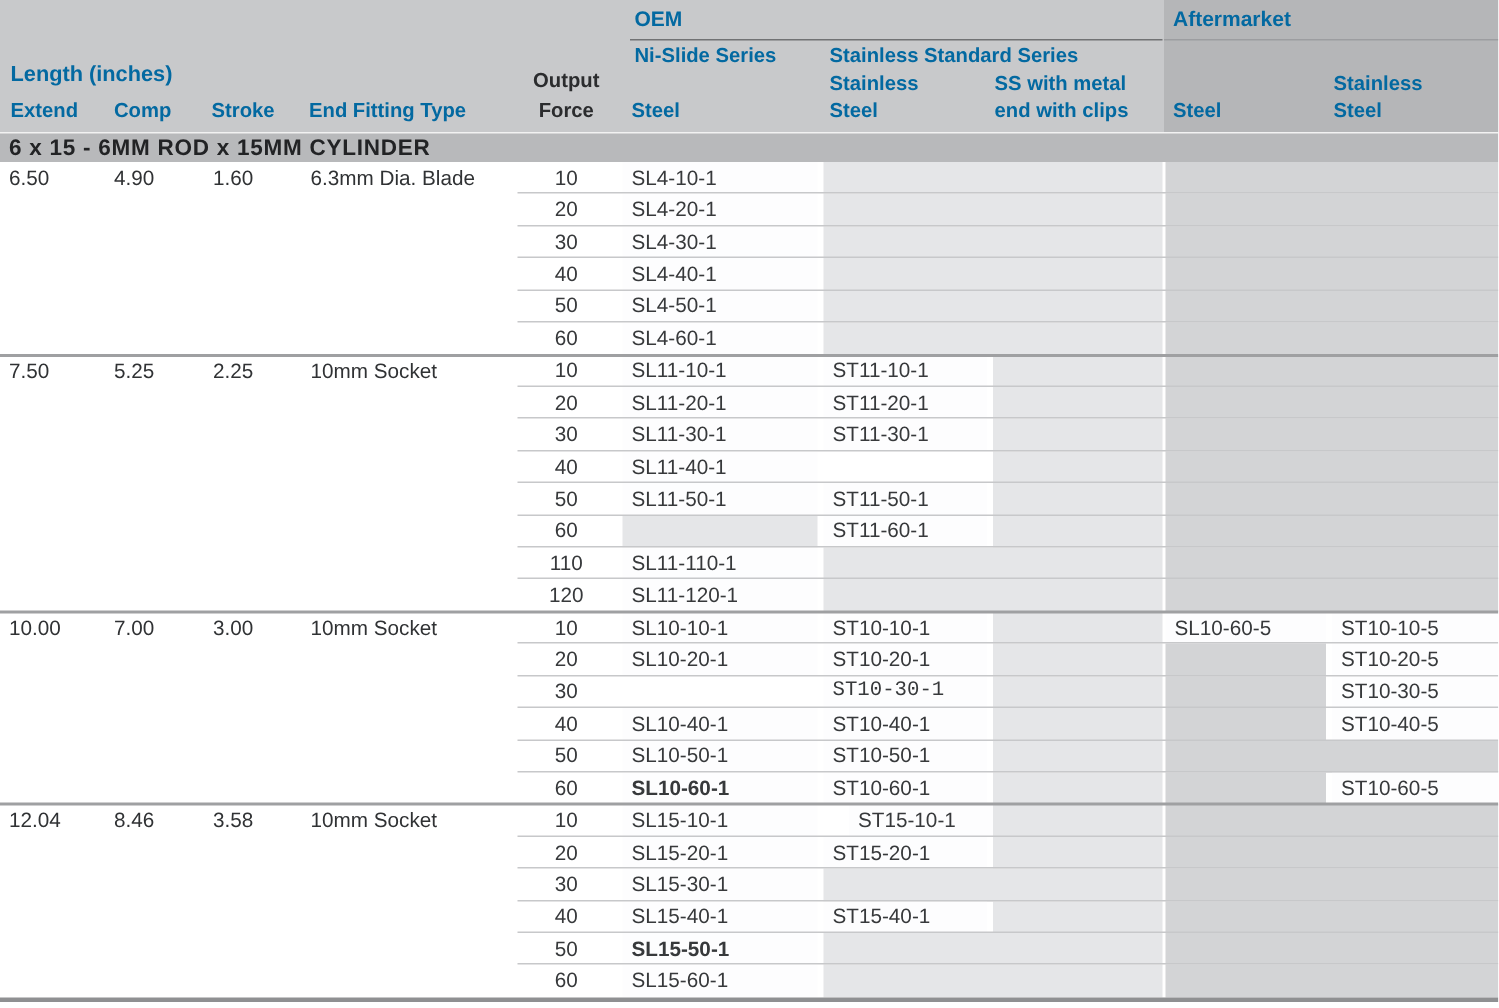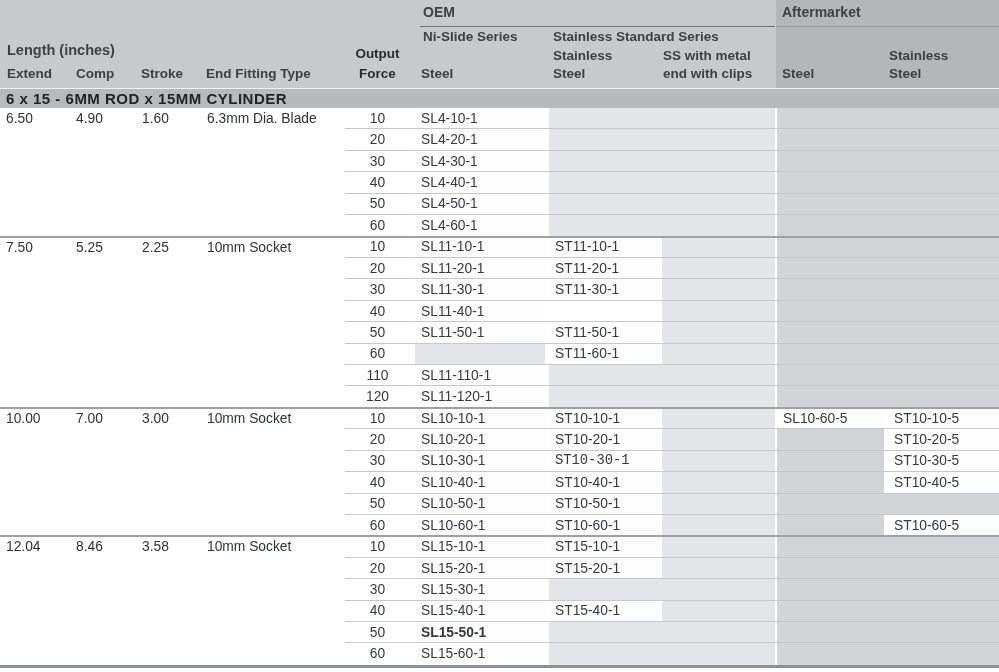--- a/index.html
+++ b/index.html
@@ -3,21 +3,21 @@
 <meta charset="utf-8">
 <style>
   html,body{margin:0;padding:0;background:#fff;}
   .page{position:relative;width:999px;height:672px;background:#ffffff;overflow:hidden;
         font-family:"Liberation Sans","DejaVu Sans",sans-serif;}
   
   .thead{position:absolute;left:0;top:0;width:999px;height:88px;background:#c8c9cb;}
   .am-bg{position:absolute;left:776px;top:0;width:223px;height:88px;background:#b5b6b8;}
   .u-oem{position:absolute;left:420px;top:26px;width:355px;height:1px;background:#717274;}
   .u-am{position:absolute;left:776px;top:26px;width:223px;height:1px;background:#9c9da0;}
-  .h{position:absolute;font-size:13.5px;font-weight:bold;color:#404040;white-space:nowrap;line-height:1.2;}
+  .h{position:absolute;font-size:13.5px;font-weight:bold;color:#0369a1;white-space:nowrap;line-height:1.2;}
   .h.big{font-size:14px;}
   .hc{position:absolute;left:345px;width:65px;text-align:center;font-size:13.5px;font-weight:bold;color:#2b2c2e;}
   
   .section{position:absolute;left:0;top:88px;width:999px;height:20px;background:#b8b9bb;border-top:1px solid #f2f2f2;box-sizing:border-box;}
   .section span{position:absolute;left:6px;top:0;line-height:19px;font-size:15px;font-weight:bold;
                 letter-spacing:0.5px;color:#222325;white-space:nowrap;}
   
   .tbody{position:absolute;left:0;top:108px;width:999px;}
   .group{position:relative;width:999px;}
   .group.sep::before{content:"";position:absolute;left:0;right:0;top:-1px;height:2px;background:#9fa0a2;z-index:5;}
@@ -211,21 +211,20 @@
           <div class="cell force" style="left: 345px; width: 65px;">20</div>
           <div class="cell white" style="left: 415px; width: 130px;">SL10-20-1</div>
           <div class="cell white" style="left: 549px; width: 109px;">ST10-20-1</div>
           <div class="cell glight" style="left: 662px; width: 113px;"></div>
           <div class="cell gdark" style="left: 777px; width: 107px;"></div>
           <div class="cell white" style="left: 888px; width: 111px;">ST10-20-5</div>
           <div class="rline"></div>
         </div>
         <div class="row" style="height: 21.42px;">
           <div class="cell force" style="left: 345px; width: 65px;">30</div>
-          <div class="cell white" style="left: 415px; width: 130px;">SL10-30-1</div>
           <div class="cell white" style="left: 549px; width: 109px; font-family: Liberation Mono, monospace;">ST10-30-1</div>
           <div class="cell glight" style="left: 662px; width: 113px;"></div>
           <div class="cell gdark" style="left: 777px; width: 107px;"></div>
           <div class="cell white" style="left: 888px; width: 111px;">ST10-30-5</div>
           <div class="rline"></div>
         </div>
         <div class="row" style="height: 21.42px;">
           <div class="cell force" style="left: 345px; width: 65px;">40</div>
           <div class="cell white" style="left: 415px; width: 130px;">SL10-40-1</div>
           <div class="cell white" style="left: 549px; width: 109px;">ST10-40-1</div>
@@ -237,38 +236,38 @@
         <div class="row" style="height: 21.42px;">
           <div class="cell force" style="left: 345px; width: 65px;">50</div>
           <div class="cell white" style="left: 415px; width: 130px;">SL10-50-1</div>
           <div class="cell white" style="left: 549px; width: 109px;">ST10-50-1</div>
           <div class="cell glight" style="left: 662px; width: 113px;"></div>
           <div class="cell gdark" style="left: 777px; width: 222px;"></div>
           <div class="rline"></div>
         </div>
         <div class="row" style="height: 21.42px;">
           <div class="cell force" style="left: 345px; width: 65px;">60</div>
-          <div class="cell white" style="left: 415px; width: 130px;">SL10-60-1</div>
+          <div class="cell white" style="left: 415px; width: 130px; font-weight: bold;">SL10-60-1</div>
           <div class="cell white" style="left: 549px; width: 109px;">ST10-60-1</div>
           <div class="cell glight" style="left: 662px; width: 113px;"></div>
           <div class="cell gdark" style="left: 777px; width: 107px;"></div>
           <div class="cell white" style="left: 888px; width: 111px;">ST10-60-5</div>
         </div>
       </div>
       <div class="group sep" style="height: 128.52px;">
         <div class="ginfo">
           <div class="gv" style="left: 6px;">12.04</div>
           <div class="gv" style="left: 76px;">8.46</div>
           <div class="gv" style="left: 142px;">3.58</div>
           <div class="gv" style="left: 207px;">10mm Socket</div>
         </div>
         <div class="row" style="height: 21.42px;">
           <div class="cell force" style="left: 345px; width: 65px;">10</div>
           <div class="cell white" style="left: 415px; width: 130px;">SL15-10-1</div>
-          <div class="cell white" style="left: 549px; width: 109px;">ST15-10-1</div>
+          <div class="cell white" style="left: 566px; width: 109px;">ST15-10-1</div>
           <div class="cell glight" style="left: 662px; width: 113px;"></div>
           <div class="cell gdark" style="left: 777px; width: 222px;"></div>
           <div class="rline"></div>
         </div>
         <div class="row" style="height: 21.42px;">
           <div class="cell force" style="left: 345px; width: 65px;">20</div>
           <div class="cell white" style="left: 415px; width: 130px;">SL15-20-1</div>
           <div class="cell white" style="left: 549px; width: 109px;">ST15-20-1</div>
           <div class="cell glight" style="left: 662px; width: 113px;"></div>
           <div class="cell gdark" style="left: 777px; width: 222px;"></div>

